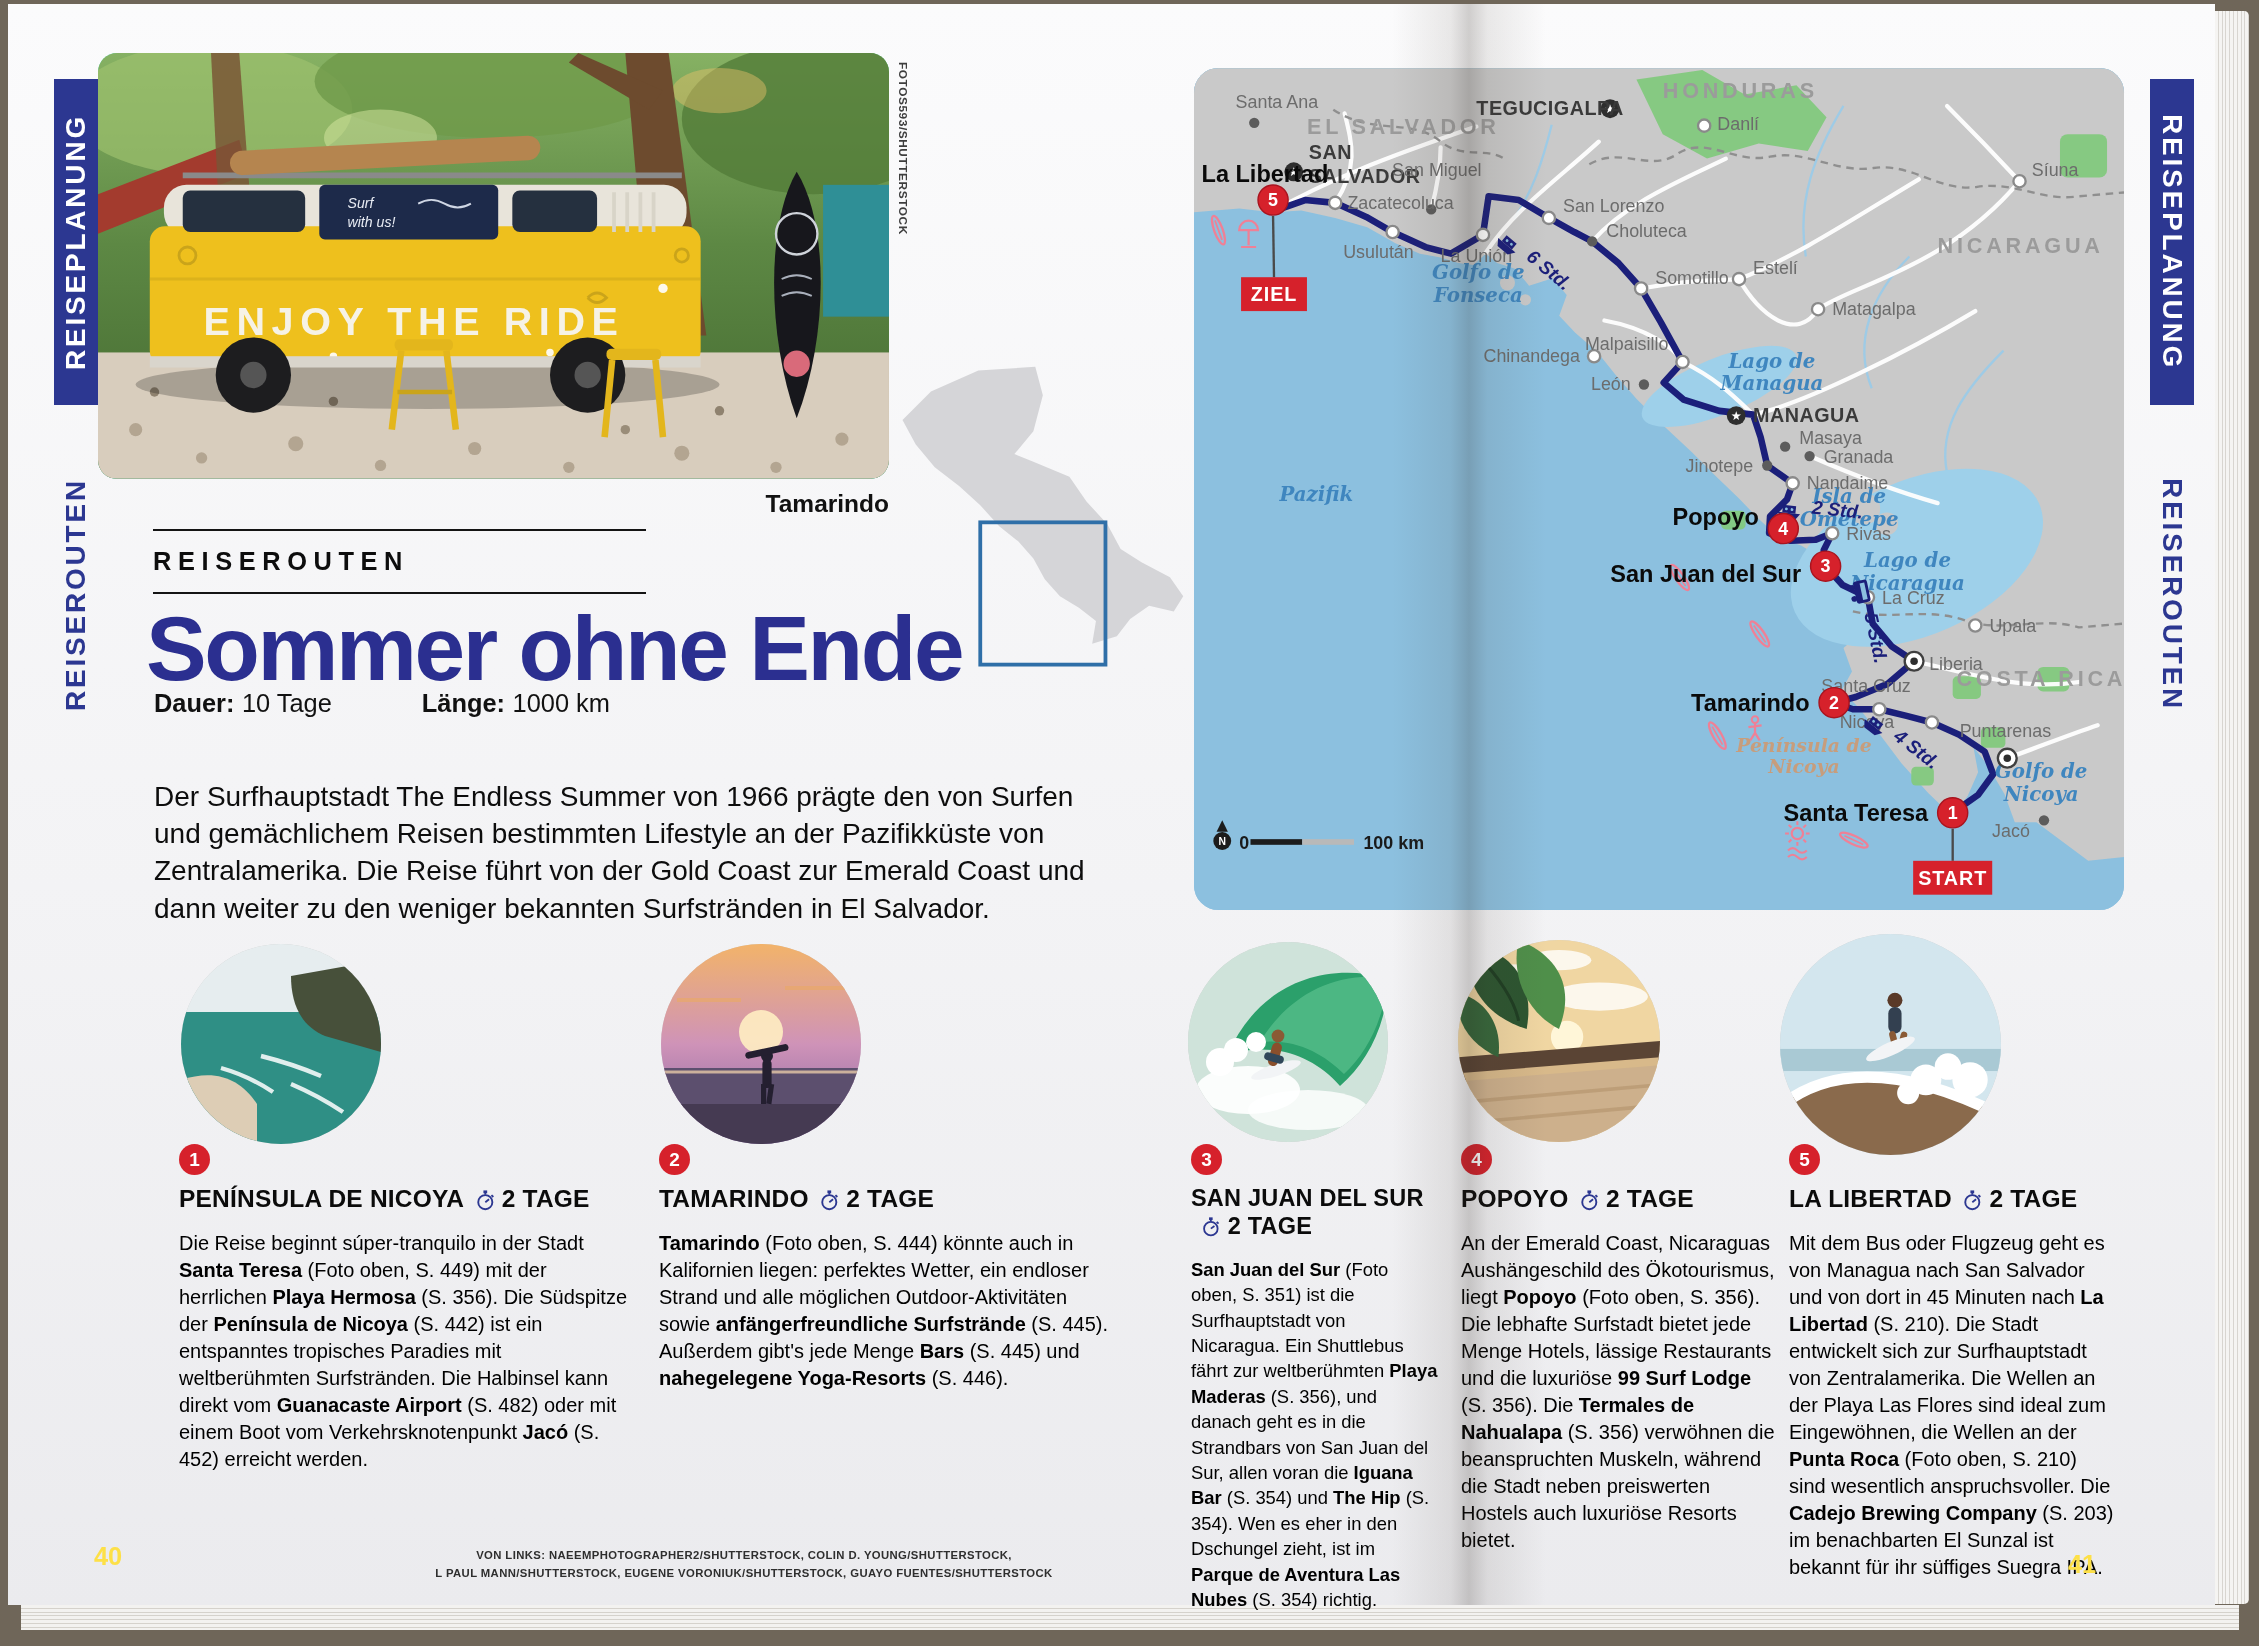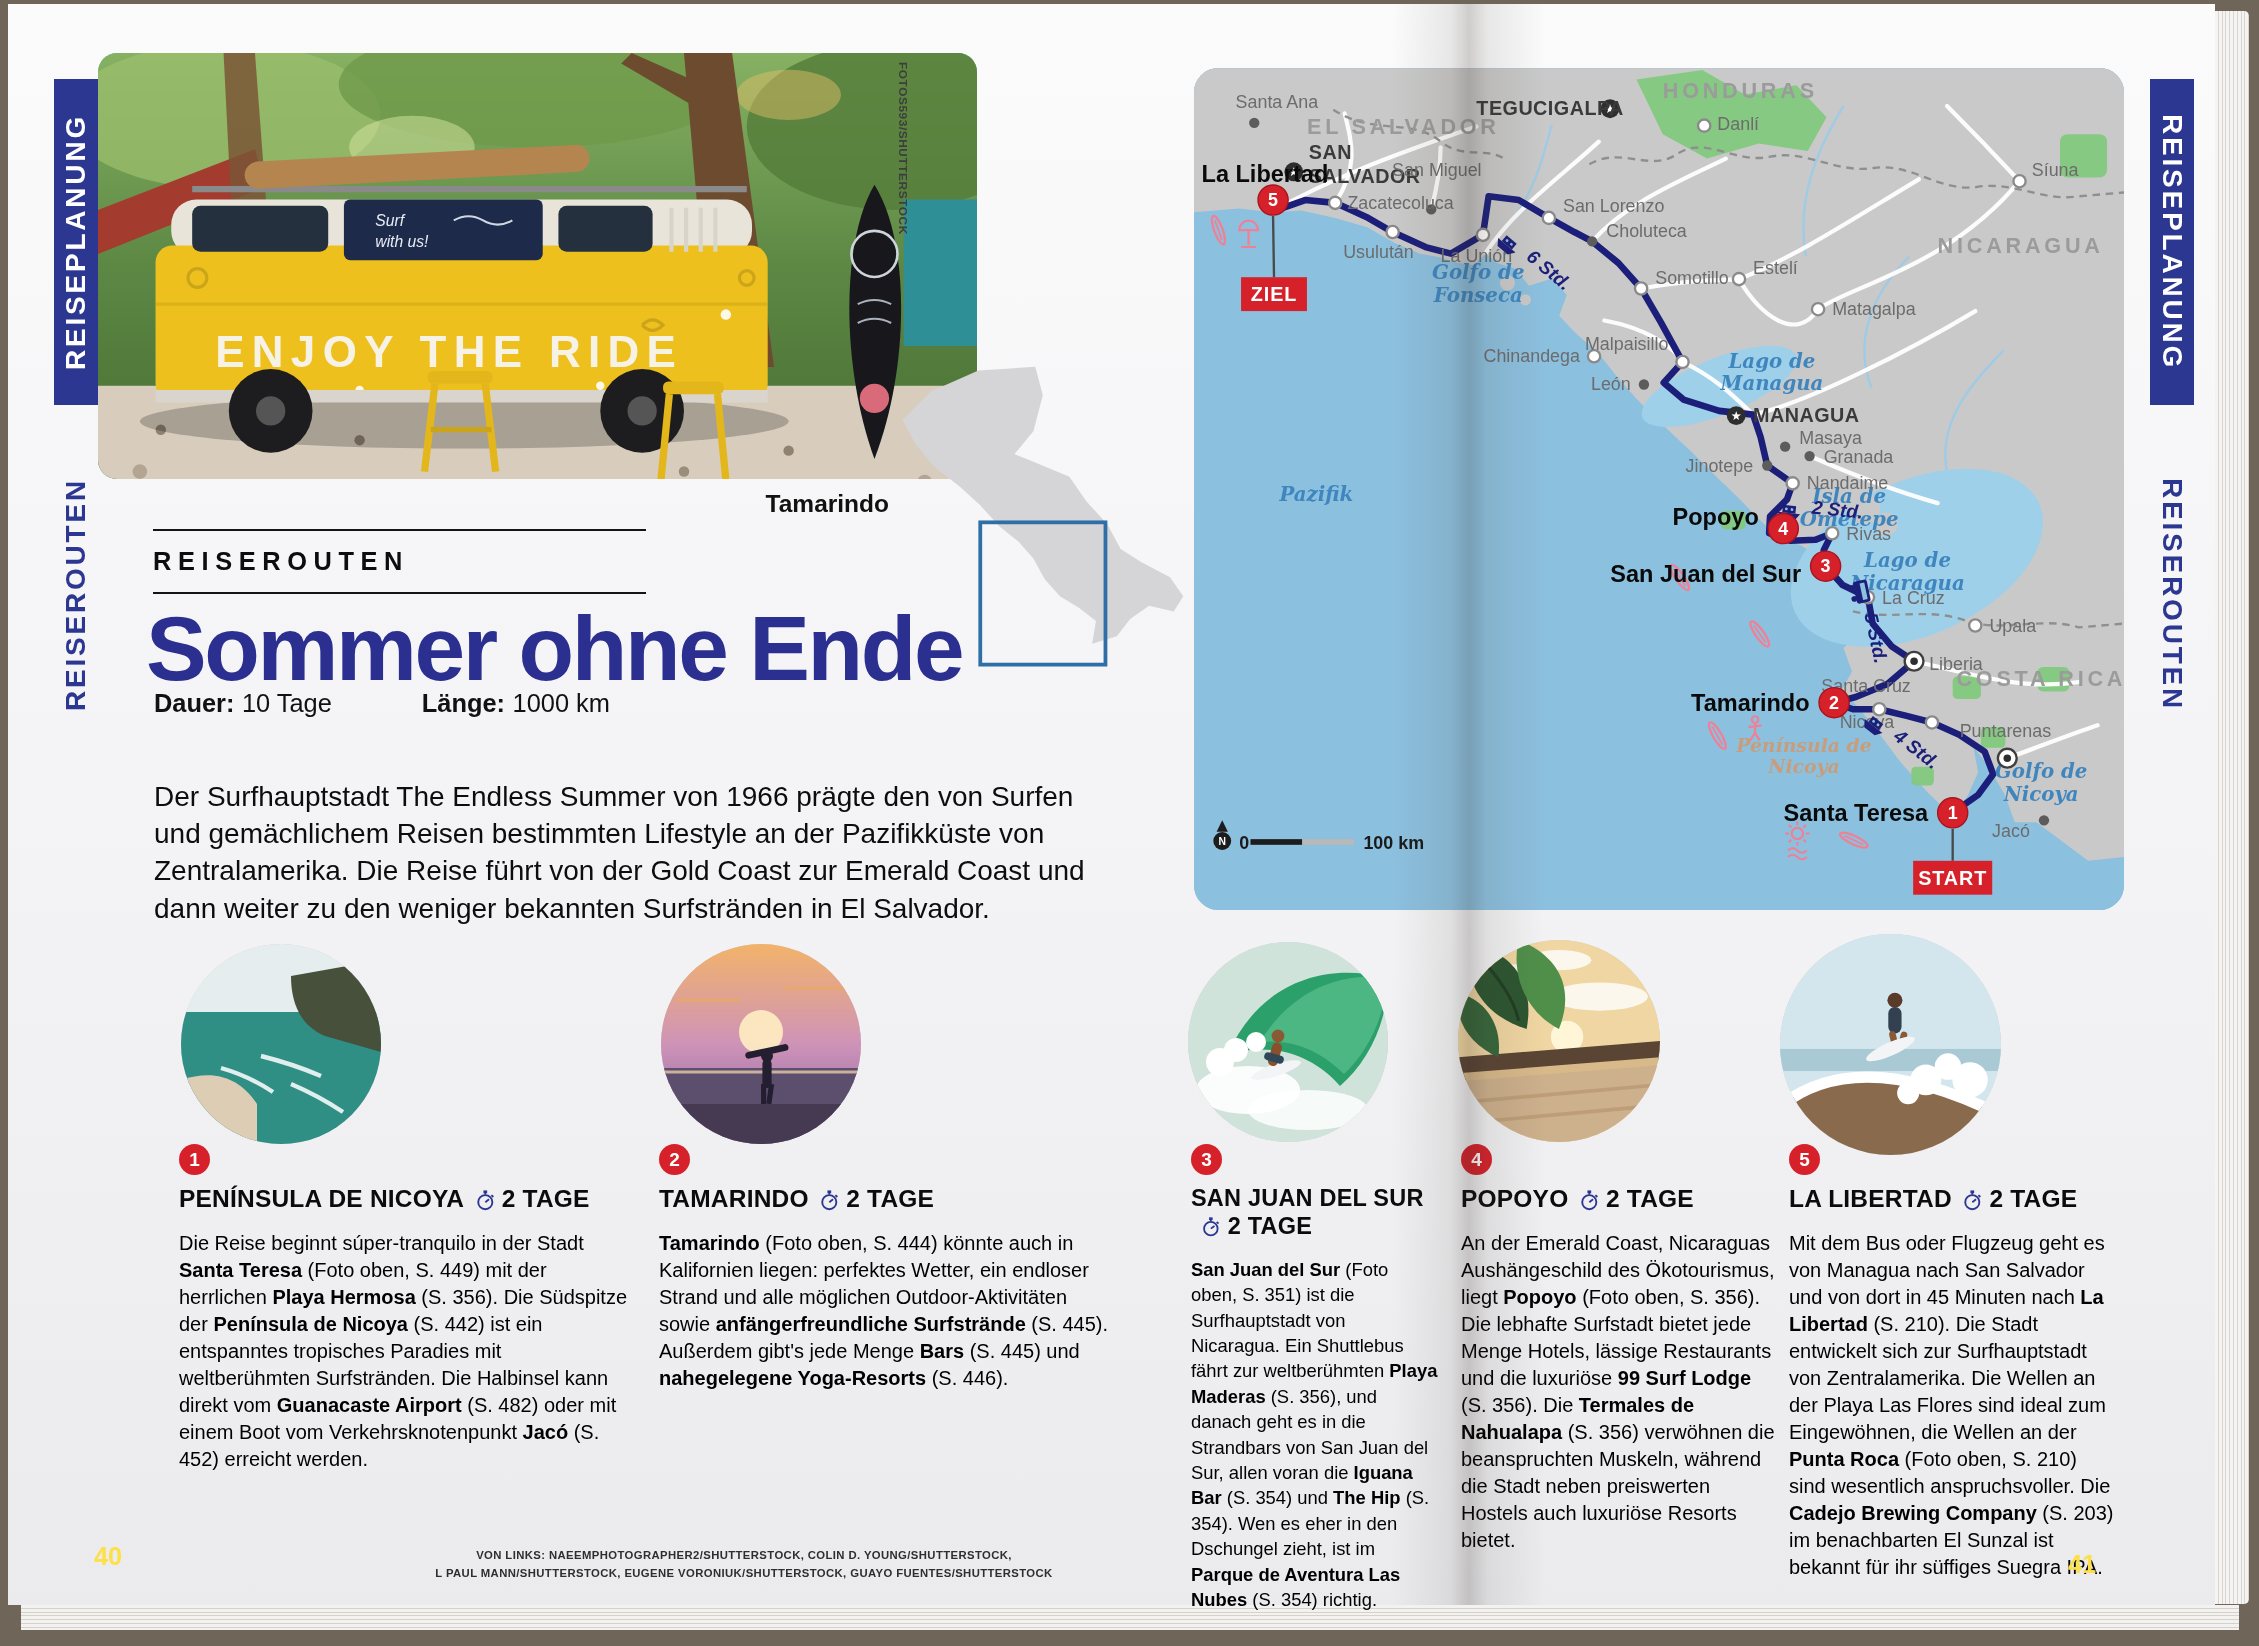--- a/index.html
+++ b/index.html
@@ -12,21 +12,21 @@
   .edge-bottom{position:absolute;left:21px;top:1605px;width:2218px;height:25.4px;
           background:repeating-linear-gradient(180deg,#f3f2f0 0 2.8px,#d5d2cc 2.8px 3.8px)}
   .gutter{position:absolute;left:1392px;top:3.8px;width:154px;height:1601px;pointer-events:none;
           background:linear-gradient(90deg,rgba(0,0,0,0) 0%,rgba(70,60,50,.10) 38%,rgba(50,42,35,.22) 50%,rgba(70,60,50,.10) 62%,rgba(0,0,0,0) 100%)}
   
   .side-tab{position:absolute;background:#2c3791;color:#fff;display:flex;align-items:center;justify-content:center}
   .side-chap{position:absolute;color:#2c3791;display:flex;align-items:center;justify-content:center}
   .vup{writing-mode:vertical-rl;transform:rotate(180deg);font-weight:bold;font-size:28px;letter-spacing:2.8px}
   .vdn{writing-mode:vertical-rl;font-weight:bold;font-size:28px;letter-spacing:2.8px}
   
-  .hero{position:absolute;left:98px;top:53px;width:879px;height:426px;border-radius:19px;overflow:hidden;background:#5eead4}
+  .hero{position:absolute;left:98px;top:53px;width:791px;height:426px;border-radius:19px;overflow:hidden;background:#5eead4}
   .photo-credit{position:absolute;left:896px;top:62px;writing-mode:vertical-rl;font-size:11.8px;
                 font-weight:bold;color:#3e3e3e;letter-spacing:0.6px}
   .caption{position:absolute;left:584px;top:490px;width:305px;text-align:right;font-weight:bold;font-size:24.5px}
   .inset{position:absolute;left:893px;top:363px;width:313px;height:313px}
   
   .kicker{position:absolute;left:153px;top:529px;width:493px;border-top:2.4px solid #141414;
           border-bottom:2.4px solid #141414;padding:16px 0;text-align:left}
   .kicker span{font-size:25.4px;font-weight:800;letter-spacing:6.6px;color:#0d0d0d}
   .title{position:absolute;left:146px;top:597px;font-size:91px;font-weight:800;color:#2b2f90;letter-spacing:-2.4px}
   .meta{position:absolute;left:154px;top:689px;font-size:25.4px;display:flex;gap:90px}

